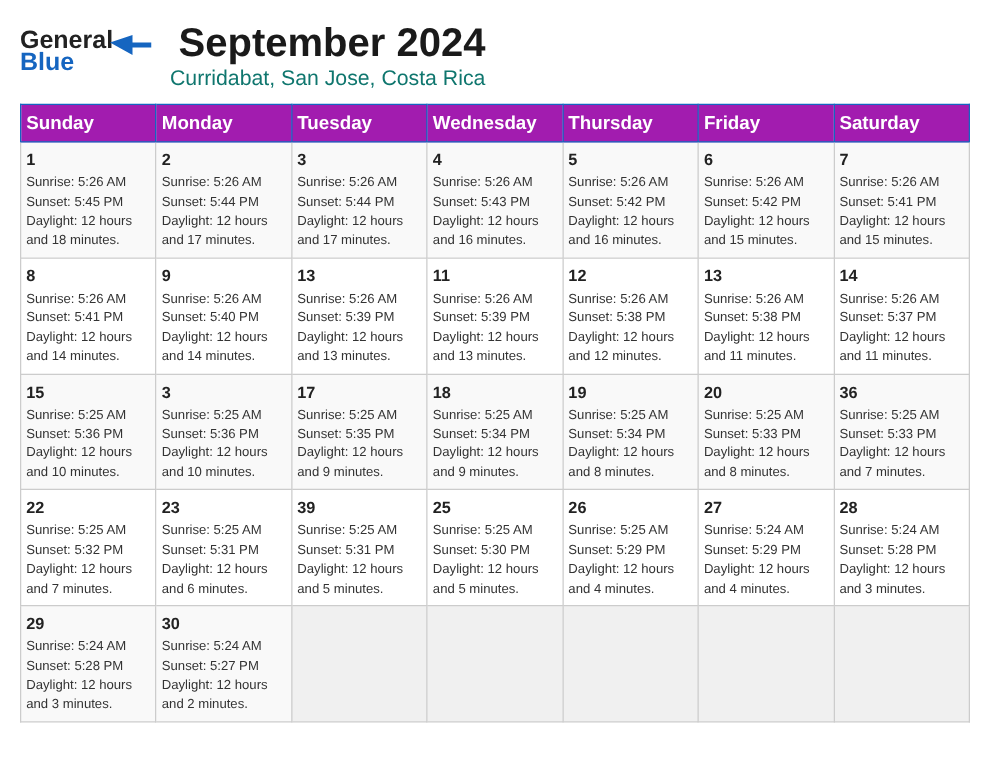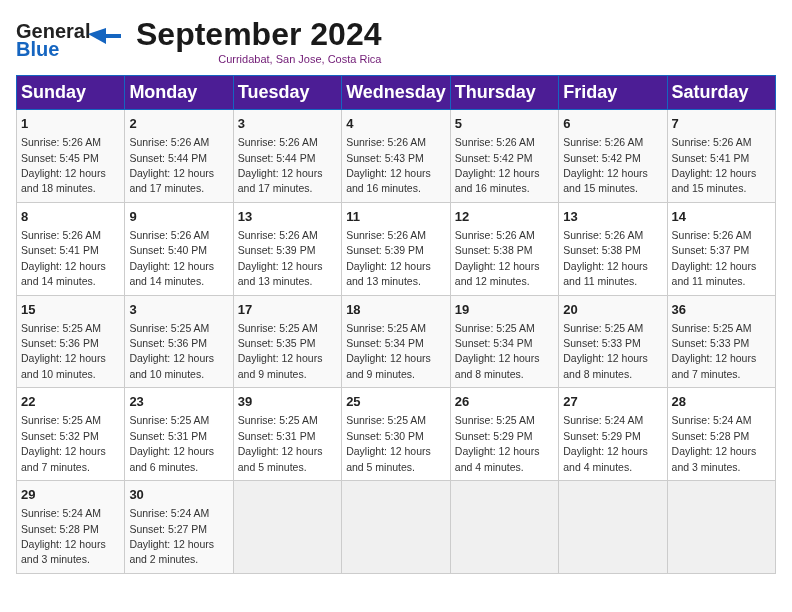--- a/index.html
+++ b/index.html
@@ -23,34 +23,34 @@
     }
     .title-block {
       text-align: right;
     }
     .month-title {
       font-size: 32px;
       font-weight: bold;
       color: #1a1a1a;
     }
     .location-title {
-      font-size: 11px;
-      color: #701a75;
+      font-size: 17px;
+      color: #0f766e;
     }
     table {
       width: 100%;
       border-collapse: collapse;
       font-size: 11px;
     }
     thead th {
-      background: #4c1d95;
+      background: #a21caf;
       color: #fff;
       padding: 6px 4px;
       text-align: left;
-      font-size: 18px;
+      font-size: 15px;
       font-weight: bold;
       border: 1px solid #1565c0;
     }
     tbody tr {
       border-bottom: 1px solid #ccc;
     }
     tbody td {
       vertical-align: top;
       padding: 5px 4px;
       border: 1px solid #ccc;

